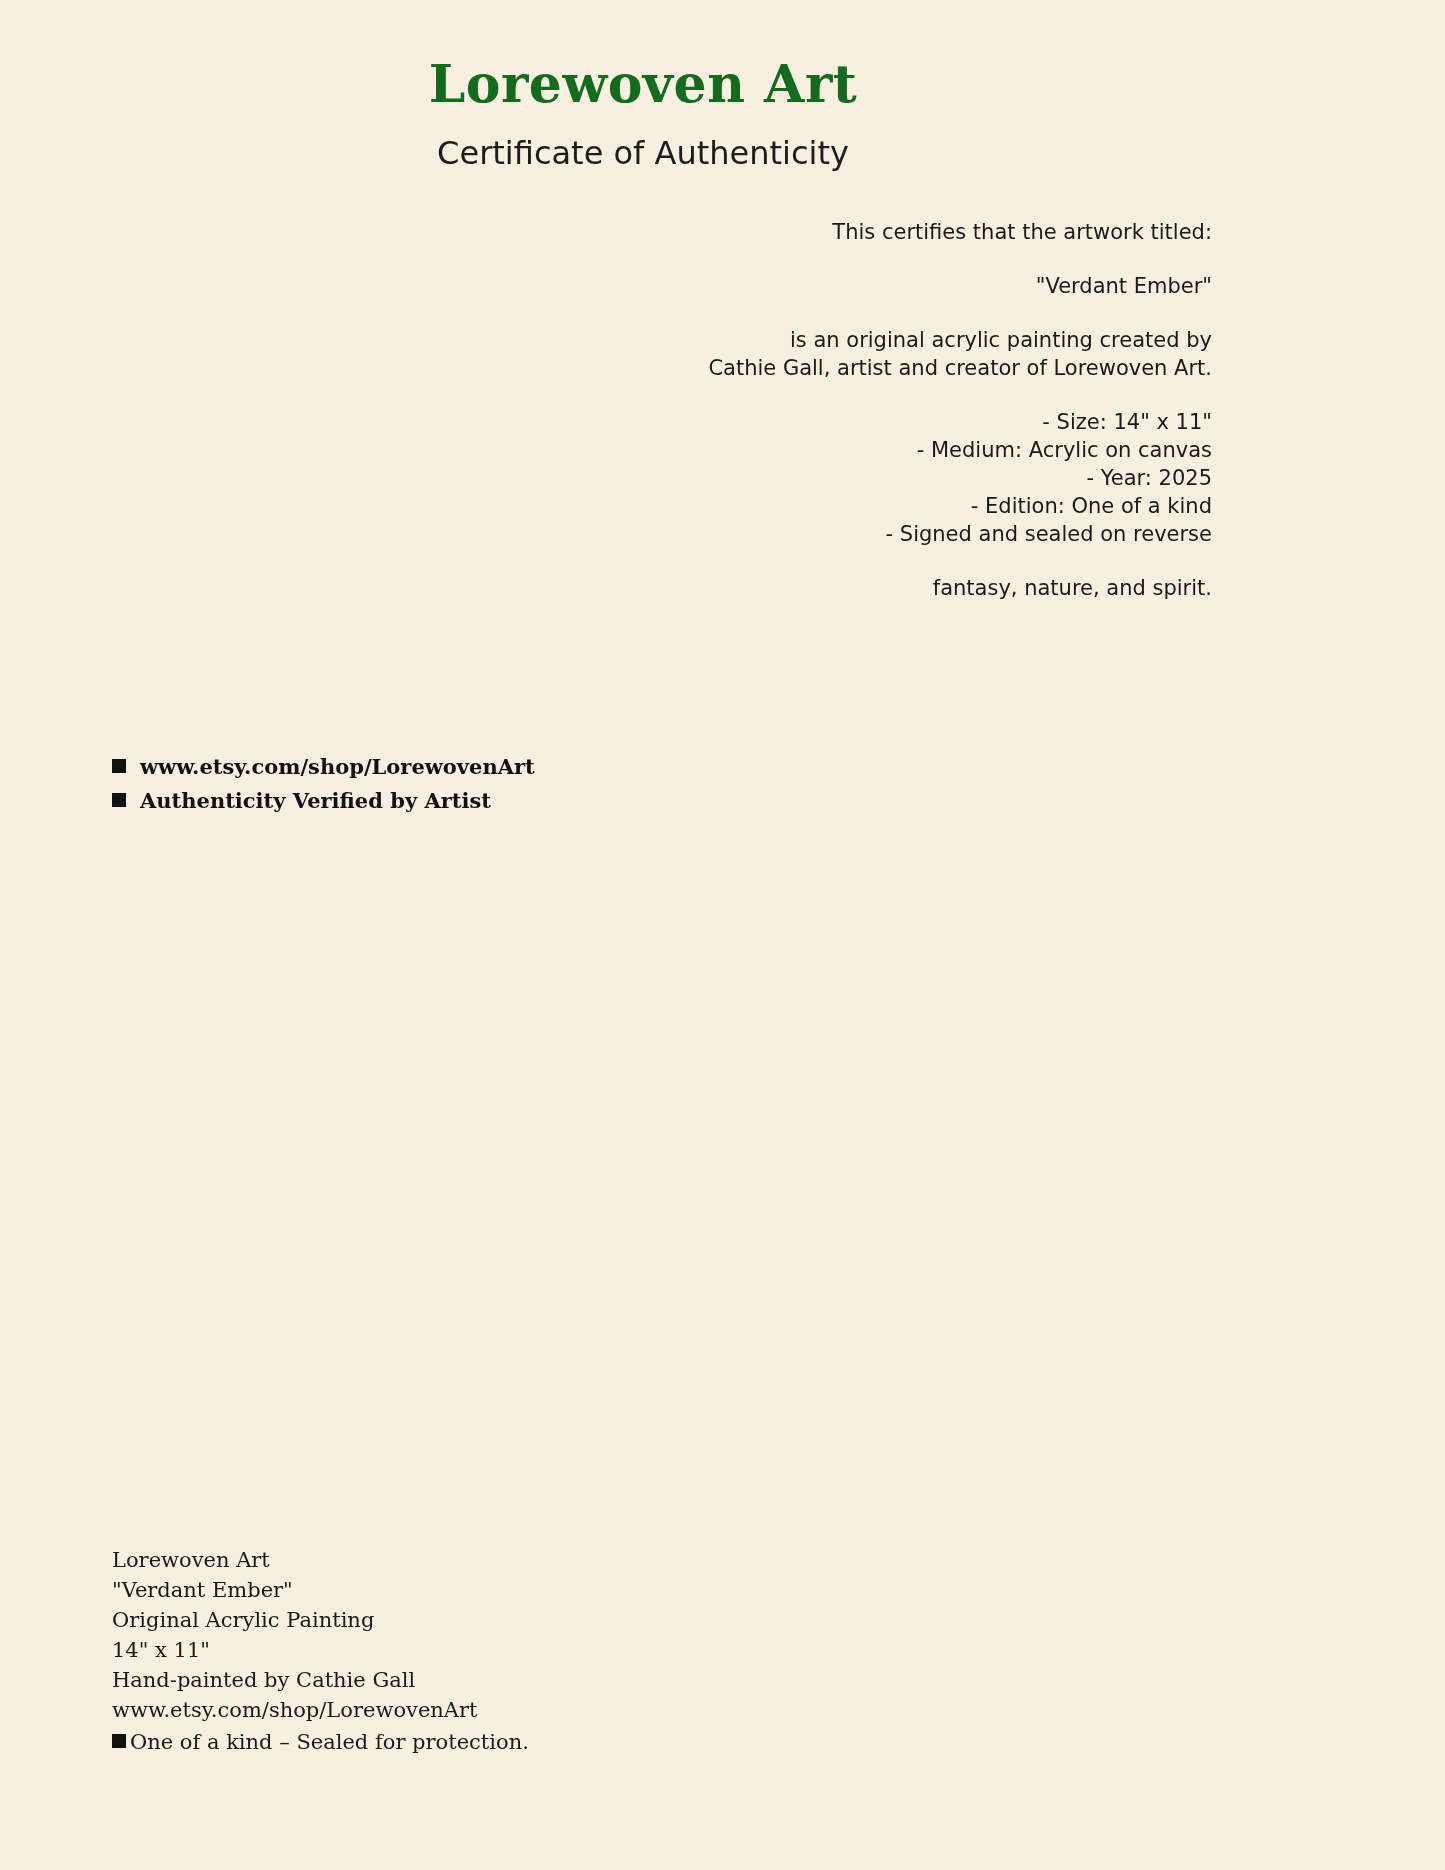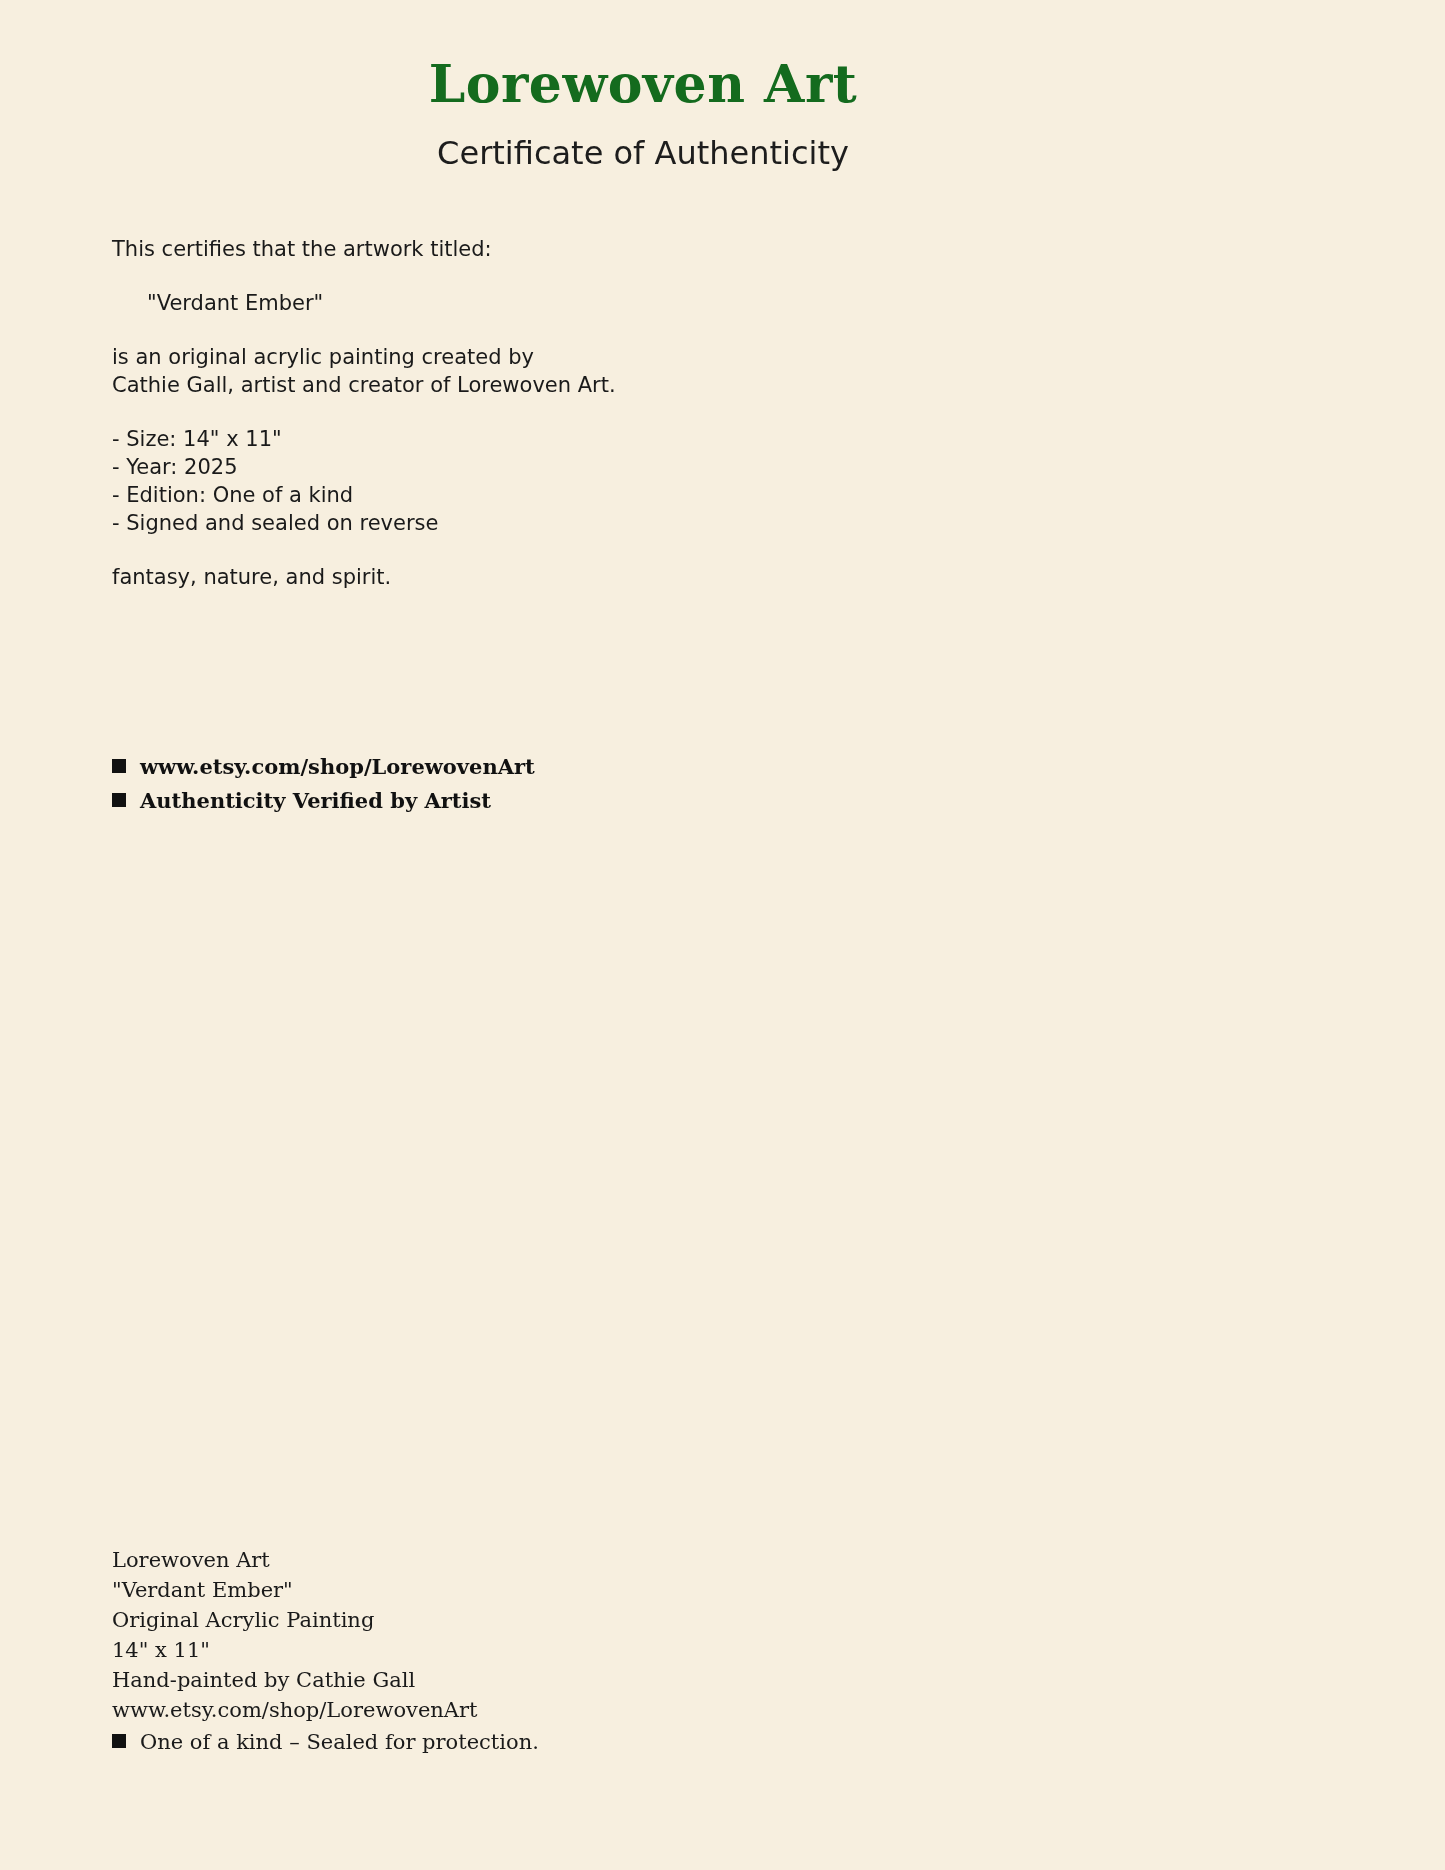--- a/index.html
+++ b/index.html
@@ -41,26 +41,27 @@
     font-size: 32px;
     color: #1d1d1d;
     margin-top: 22px;
     line-height: 1.2;
   }
 
   
   .content {
     position: absolute;
     left: 112px;
-    top: 235px;
+    top: 218px;
     width: 1100px;
     font-family: "DejaVu Sans", "Liberation Sans", sans-serif;
     font-size: 21px;
     line-height: 28px;
     color: #1a1a1a;
+    text-align: right;
   }
   .para {
     margin: 0 0 26px 0;
   }
   .artwork-title {
     margin: 0 0 26px 0;
     padding-left: 35px;
     font-size: 21px;
   }
   .line {
@@ -117,21 +118,21 @@
     font-size: 21px;
     line-height: 30px;
     color: #1a1a1a;
   }
   .label-block .lrow {
     display: block;
   }
   .label-last {
     display: flex;
     align-items: baseline;
-    gap: 14px;
+    gap: 4px;
     margin-top: 2px;
   }
 </style>
 </head>
 <body>
 
 <div class="page">
 
   <div class="header">
     <h1 class="brand-title">Lorewoven Art</h1>
@@ -144,20 +145,21 @@
 
     <p class="artwork-title">"Verdant Ember"</p>
 
     <p class="para">
       <span class="line">is an original acrylic painting created by</span>
       <span class="line">Cathie Gall, artist and creator of Lorewoven Art.</span>
     </p>
 
     <ul class="details-list">
       <li>- Size: 14" x 11"</li>
+      <li>- Medium: Acrylic on canvas</li>
       <li>- Year: 2025</li>
       <li>- Edition: One of a kind</li>
       <li>- Signed and sealed on reverse</li>
     </ul>
 
     <p class="closing">
       <span class="line">fantasy, nature, and spirit.</span>
     </p>
 
   </div>

